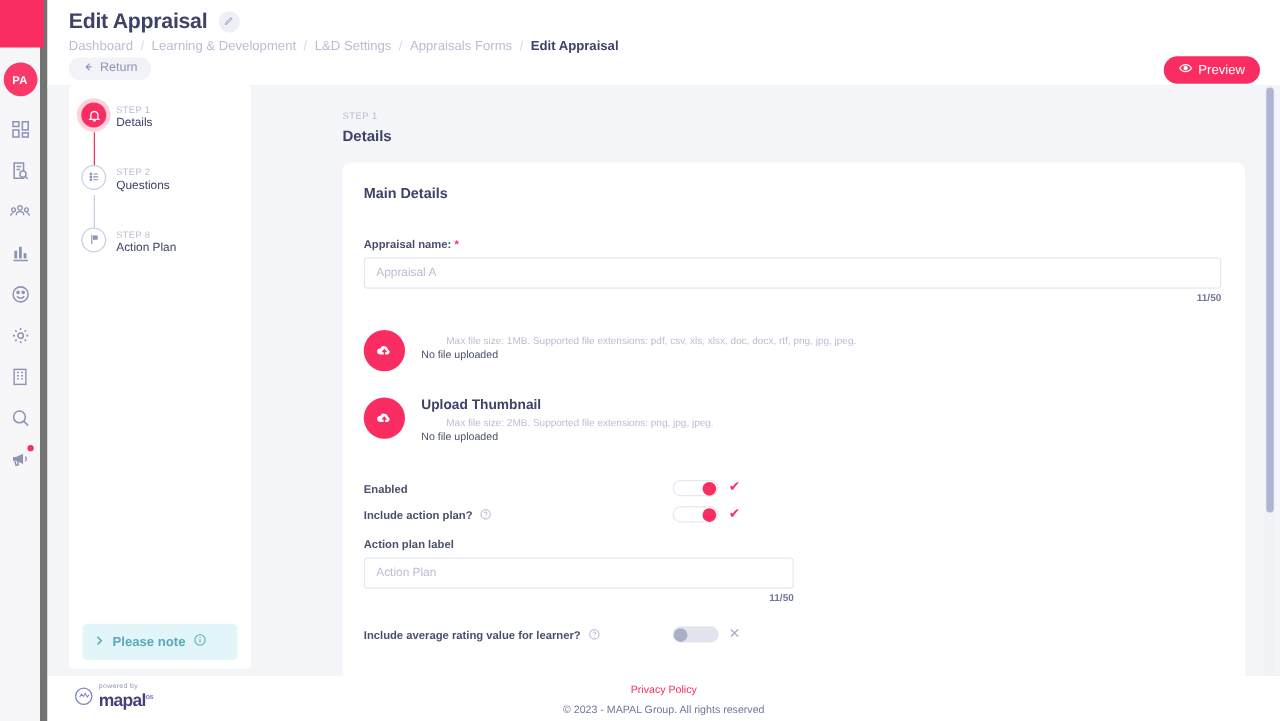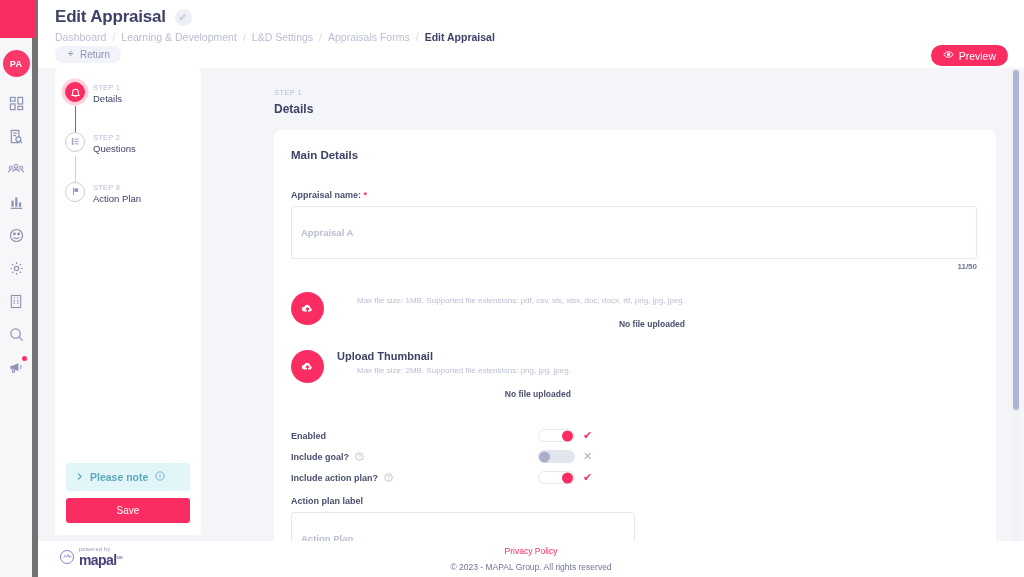--- a/index.html
+++ b/index.html
@@ -97,34 +97,34 @@
     margin: 14px 0 0 56px; background: #fff; border-radius: 7px;
     height: 452px; overflow: hidden; position: relative;
   }
   .card-title { font-size: 11.5px; font-weight: bold; color: #3d4266; padding: 19px 0 0 17px; }
 
   .field { padding: 29px 19px 0 17px; }
   .field-label { font-size: 9px; font-weight: bold; color: #4a4f6e; margin-bottom: 6px; }
   .req { color: #fa2d62; }
   .text-input {
     width: 100%; border: 1px solid #e6e8f0; border-radius: 3px;
-    padding: 20px 9px; font-size: 9.5px; color: #b9bdd4;
-    background: #fff; font-family: "Liberation Sans", sans-serif; font-weight: bold;
+    padding: 6px 9px; font-size: 9.5px; color: #b9bdd4;
+    background: #fff; font-family: "Liberation Sans", sans-serif;
   }
   .counter { text-align: right; font-size: 8px; color: #6f7699; margin-top: 3px; font-weight: bold; }
 
   .upload-row { display: flex; gap: 13px; padding: 21px 0 0 17px; }
   .upload-circle {
     width: 33px; height: 33px; border-radius: 50%; background: #fa2d62;
     display: flex; align-items: center; justify-content: center;
     flex: 0 0 auto; color: #fff;
   }
   .upload-title { font-size: 11px; font-weight: bold; color: #3d4266; }
   .upload-sub { font-size: 8px; color: #b9bdd4; margin-top: 4px; padding-left: 20px; }
-  .upload-state { font-size: 8.5px; font-weight: bold; color: #4a4f6e; margin-top: 14px; text-align: right; }
+  .upload-state { font-size: 8.5px; font-weight: normal; color: #4a4f6e; margin-top: 1px; }
 
   .toggles { padding: 26px 0 0 17px; }
   .tg-row { display: flex; align-items: center; height: 21px; }
   .tg-label { font-size: 9px; font-weight: bold; color: #4a4f6e; display: flex; align-items: center; gap: 6px; }
   .q-ico { color: #a9aec9; display: inline-flex; }
   .tg-ctrl { position: absolute; left: 247px; display: flex; align-items: center; gap: 8px; }
   .tg-wrap { position: relative; width: 100%; display: flex; align-items: center; }
   .switch { width: 37px; height: 13px; border-radius: 7px; position: relative; }
   .switch.on { background: #fff; border: 1px solid #e6e8f0; }
   .switch.off { background: #e3e5ee; }
@@ -329,21 +329,20 @@
         </span>
         <span>Please note</span>
         <span>
           <svg width="10" height="10" viewBox="0 0 12 12" fill="none" stroke="currentColor" stroke-width="1">
               <circle cx="6" cy="6" r="5"></circle>
               <path d="M6 5.2v3.2"></path>
               <circle cx="6" cy="3.5" r=".6" fill="currentColor" stroke="none"></circle>
             </svg>
         </span>
       </div>
-      <div class="save-btn">Save</div>
     </div>
 
     <div class="main">
       <div class="step-kicker">STEP 1</div>
       <div class="step-heading">Details</div>
 
       <div class="card">
         <div class="card-title">Main Details</div>
 
         <div class="field">
@@ -389,38 +388,20 @@
               <span>Enabled</span>
             </div>
             <div class="tg-ctrl">
               <div class="switch on">
                   <div class="knob"></div>
                 </div>
               <div class="mark yes">✔</div>
             </div>
           </div>
 
-          <div class="tg-row tg-wrap">
-            <div class="tg-label">
-              <span>Include goal?</span>
-              <span class="q-ico">
-                <svg width="9" height="9" viewBox="0 0 12 12" fill="none" stroke="currentColor" stroke-width="1">
-                    <circle cx="6" cy="6" r="5"></circle>
-                    <path d="M4.7 4.6a1.3 1.3 0 012.6.2c0 .9-1.3 1-1.3 1.9"></path>
-                    <circle cx="6" cy="8.8" r=".5" fill="currentColor" stroke="none"></circle>
-                  </svg>
-              </span>
-            </div>
-            <div class="tg-ctrl">
-              <div class="switch off">
-                  <div class="knob"></div>
-                </div>
-              <div class="mark no">✕</div>
-            </div>
-          </div>
 
           <div class="tg-row tg-wrap">
             <div class="tg-label">
               <span>Include action plan?</span>
               <span class="q-ico">
                 <svg width="9" height="9" viewBox="0 0 12 12" fill="none" stroke="currentColor" stroke-width="1">
                     <circle cx="6" cy="6" r="5"></circle>
                     <path d="M4.7 4.6a1.3 1.3 0 012.6.2c0 .9-1.3 1-1.3 1.9"></path>
                     <circle cx="6" cy="8.8" r=".5" fill="currentColor" stroke="none"></circle>
                   </svg>

